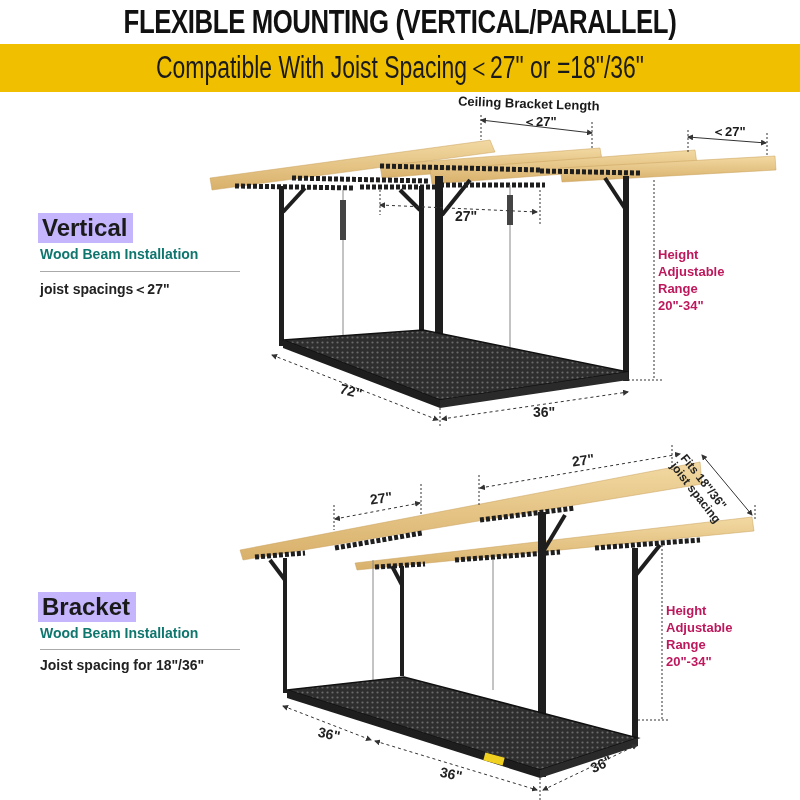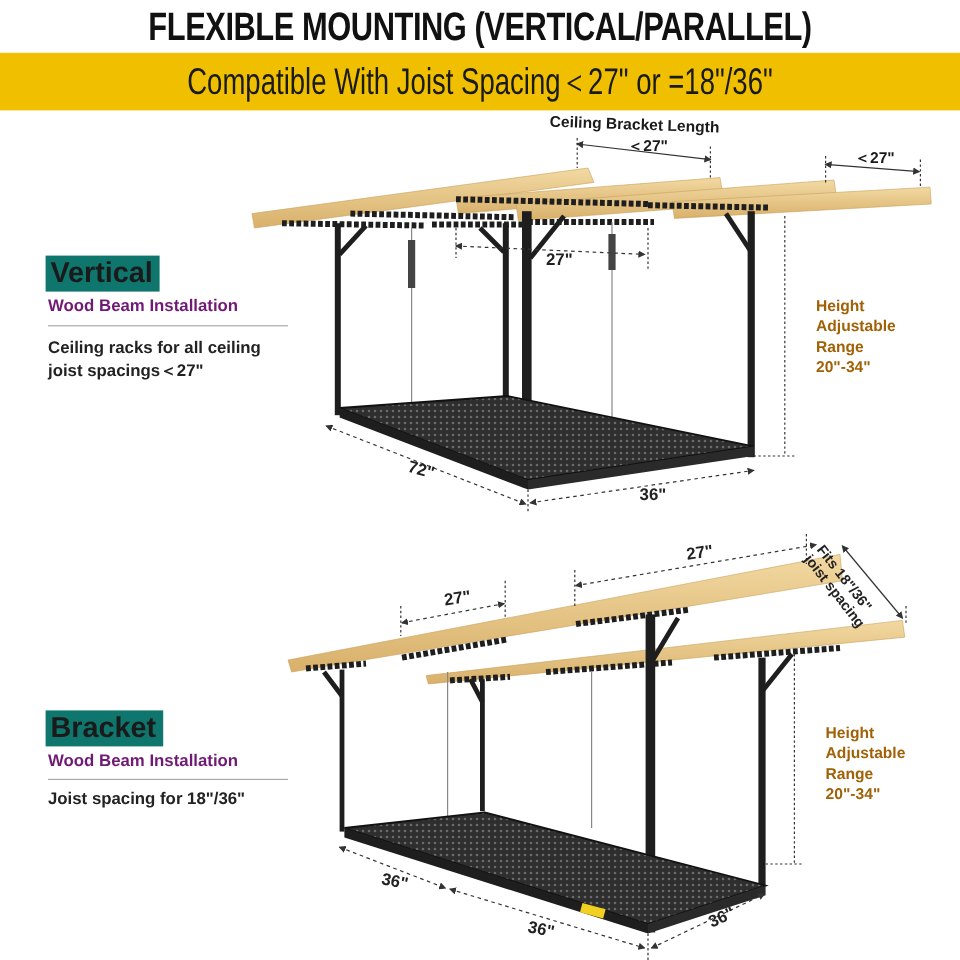--- a/index.html
+++ b/index.html
@@ -2,25 +2,25 @@
 <html><head>
 <meta charset="utf-8">
 <style>
   html,body{margin:0;padding:0;background:#fff;}
   body{width:800px;height:800px;position:relative;overflow:hidden;font-family:"Liberation Sans","DejaVu Sans",sans-serif;color:#111;}
   .title{position:absolute;left:0;top:0;width:800px;height:44px;text-align:center;font-family:"Liberation Sans",sans-serif;font-weight:bold;font-size:33px;line-height:44px;letter-spacing:-0.5px;transform:scaleX(0.78);transform-origin:center;color:#111;}
   .banner{position:absolute;left:0;top:44px;width:800px;height:48px;background:#f0c000;}
   .banner-text{position:absolute;left:0;top:0;width:800px;height:48px;line-height:48px;text-align:center;font-size:31px;color:#1a1a1a;transform:scaleX(0.74);transform-origin:center;white-space:nowrap;}
   svg.art{position:absolute;left:0;top:92px;}
   .label{position:absolute;font-weight:bold;color:#1a1a1a;white-space:nowrap;}
-  .mode-tag{position:absolute;background:#0f766e;font-weight:bold;font-size:24px;padding:0 6px 0 4px;height:30px;line-height:30px;color:#1a1a1a;}
-  .mode-sub{position:absolute;font-size:14px;font-weight:bold;color:#701a75;}
+  .mode-tag{position:absolute;background:#c4b5fd;font-weight:bold;font-size:24px;padding:0 6px 0 4px;height:30px;line-height:30px;color:#1a1a1a;}
+  .mode-sub{position:absolute;font-size:14px;font-weight:bold;color:#0f766e;}
   .mode-rule{position:absolute;height:1px;background:#aaa;}
   .mode-desc{position:absolute;font-size:14px;font-weight:bold;color:#222;line-height:19px;}
-  .hlabel{position:absolute;font-size:13px;font-weight:bold;color:#a16207;line-height:17px;margin-left:22px;}
+  .hlabel{position:absolute;font-size:13px;font-weight:bold;color:#be185d;line-height:17px;}
   .dim{position:absolute;font-size:13px;font-weight:bold;color:#222;}
 </style>
 </head>
 <body>
 
 <div class="title">FLEXIBLE MOUNTING (VERTICAL/PARALLEL)</div>
 <div class="banner">
   <div class="banner-text">Compatible With Joist Spacing＜27" or =18"/36"</div>
 </div>
 
@@ -168,21 +168,20 @@
 <div class="label" style="left:523px;top:113px;font-size:13px;">＜27"</div>
 <div class="label" style="left:712px;top:123px;font-size:13px;">＜27"</div>
 <div class="dim" style="left:455px;top:208px;font-size:14px;">27"</div>
 <div class="dim" style="left:340px;top:383px;font-size:14px;transform:rotate(15deg);">72"</div>
 <div class="dim" style="left:533px;top:404px;font-size:14px;">36"</div>
 
 <div class="mode-tag" style="left:38px;top:213px;">Vertical</div>
 <div class="mode-sub" style="left:40px;top:246px;">Wood Beam Installation</div>
 <div class="mode-rule" style="left:40px;top:271px;width:200px;"></div>
 <div class="mode-desc" style="left:40px;top:280px;">
-  <div>Ceiling racks for all ceiling</div>
   <div>joist spacings＜27"</div>
 </div>
 
 <div class="hlabel" style="left:658px;top:246px;">
   <div>Height</div>
   <div>Adjustable</div>
   <div>Range</div>
   <div>20"-34"</div>
 </div>
 

